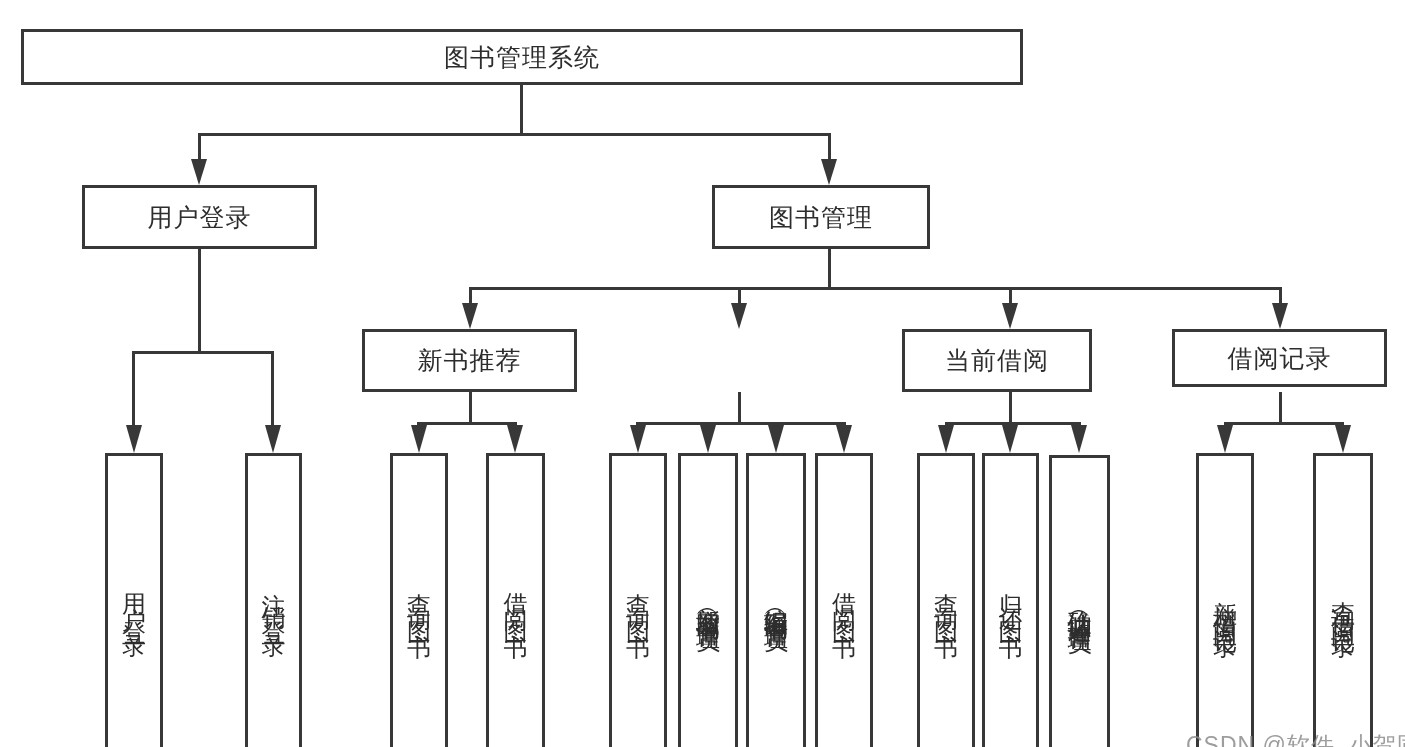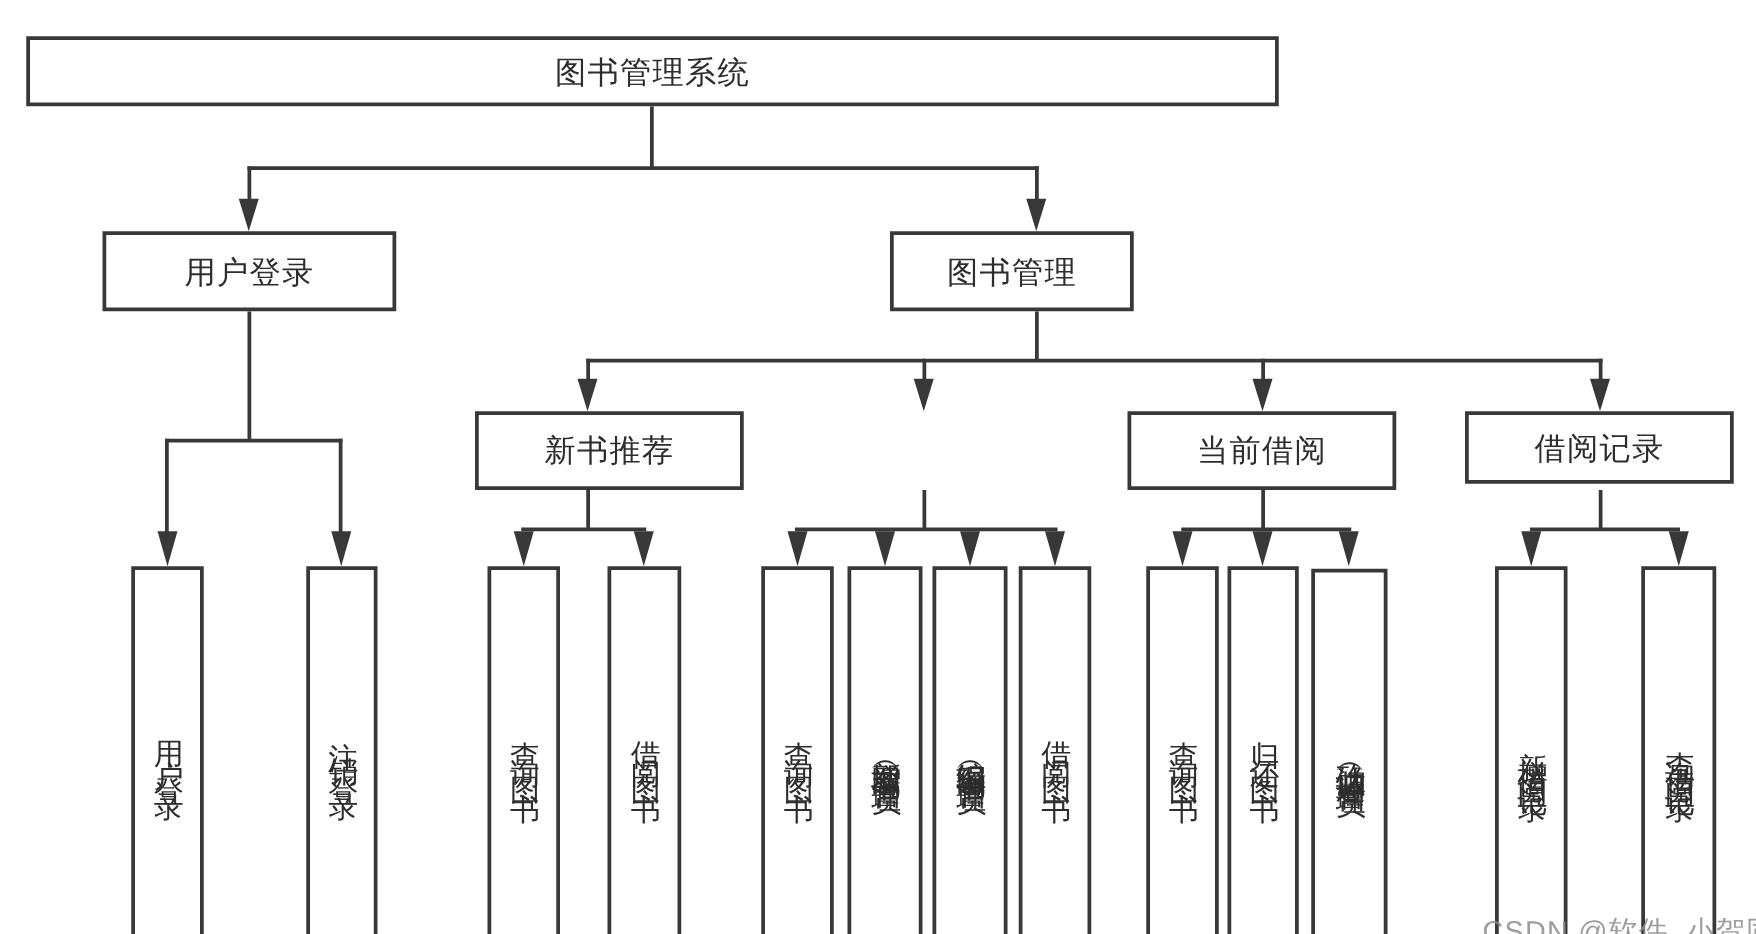--- a/index.html
+++ b/index.html
@@ -69,21 +69,21 @@
   <div class="vline" style="left:520px;top:69px;height:49px;"></div>
   <div class="hline" style="left:198px;top:117px;width:633px;"></div>
   <div class="vline" style="left:198px;top:117px;height:28px;"></div>
   <div class="arrow a26" style="left:191px;top:143px;"></div>
   <div class="vline" style="left:828px;top:117px;height:28px;"></div>
   <div class="arrow a26" style="left:821px;top:143px;"></div>
 
   <div class="node" style="left:82px;top:169px;width:235px;height:64px;">
     <span>用户登录</span>
   </div>
-  <div class="node" style="left:712px;top:169px;width:195px;height:64px;">
+  <div class="node" style="left:712px;top:169px;width:218px;height:64px;">
     <span>图书管理</span>
   </div>
 
   <div class="vline" style="left:198px;top:233px;height:104px;"></div>
   <div class="hline" style="left:132px;top:335px;width:142px;"></div>
   <div class="vline" style="left:132px;top:335px;height:76px;"></div>
   <div class="arrow" style="left:126px;top:409px;"></div>
   <div class="vline" style="left:271px;top:335px;height:76px;"></div>
   <div class="arrow" style="left:265px;top:409px;"></div>
 
@@ -91,24 +91,24 @@
   <div class="hline" style="left:469px;top:271px;width:813px;"></div>
   <div class="vline" style="left:469px;top:271px;height:18px;"></div>
   <div class="arrow a26" style="left:462px;top:287px;"></div>
   <div class="vline" style="left:738px;top:271px;height:18px;"></div>
   <div class="arrow a26" style="left:731px;top:287px;"></div>
   <div class="vline" style="left:1009px;top:271px;height:18px;"></div>
   <div class="arrow a26" style="left:1002px;top:287px;"></div>
   <div class="vline" style="left:1279px;top:271px;height:18px;"></div>
   <div class="arrow a26" style="left:1272px;top:287px;"></div>
 
-  <div class="node" style="left:380px;top:313px;width:215px;height:63px;">
+  <div class="node" style="left:362px;top:313px;width:215px;height:63px;">
     <span>新书推荐</span>
   </div>
-  <div class="node" style="left:902px;top:313px;width:215px;height:63px;">
+  <div class="node" style="left:902px;top:313px;width:190px;height:63px;">
     <span>当前借阅</span>
   </div>
   <div class="node" style="left:1172px;top:313px;width:215px;height:58px;">
     <span>借阅记录</span>
   </div>
 
   <div class="vline" style="left:469px;top:376px;height:32px;"></div>
   <div class="hline" style="left:417px;top:406px;width:100px;"></div>
   <div class="arrow" style="left:411px;top:409px;"></div>
   <div class="arrow" style="left:507px;top:409px;"></div>

